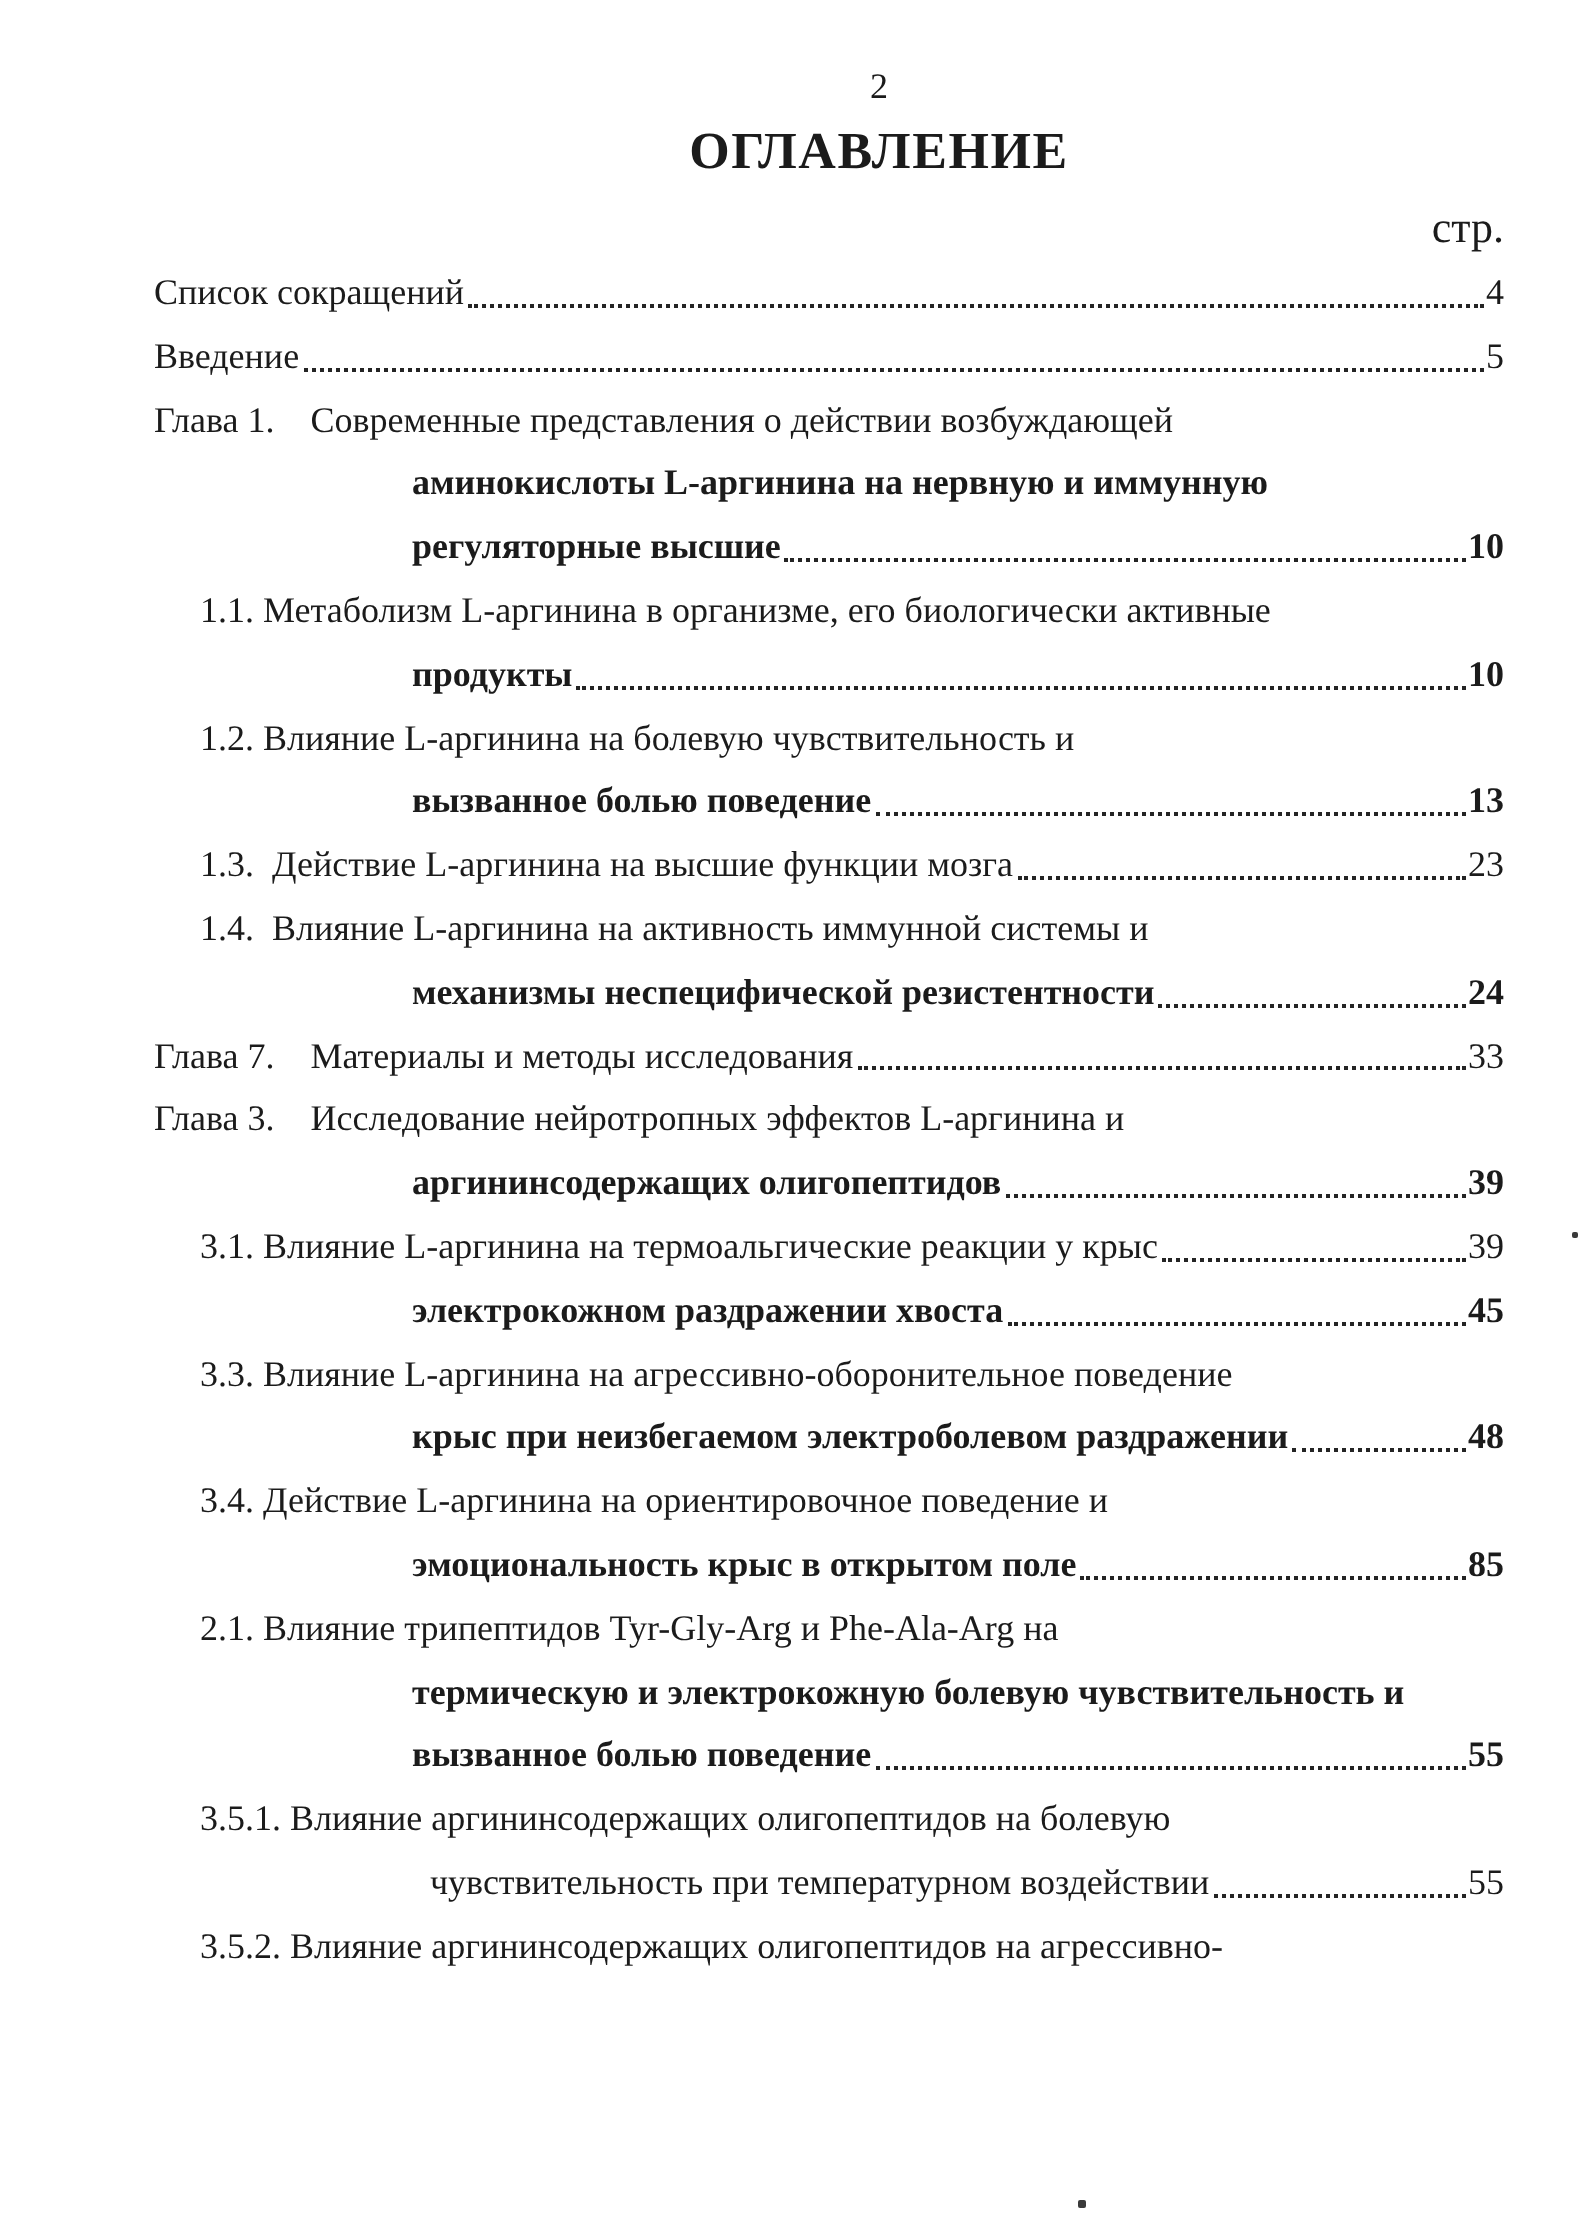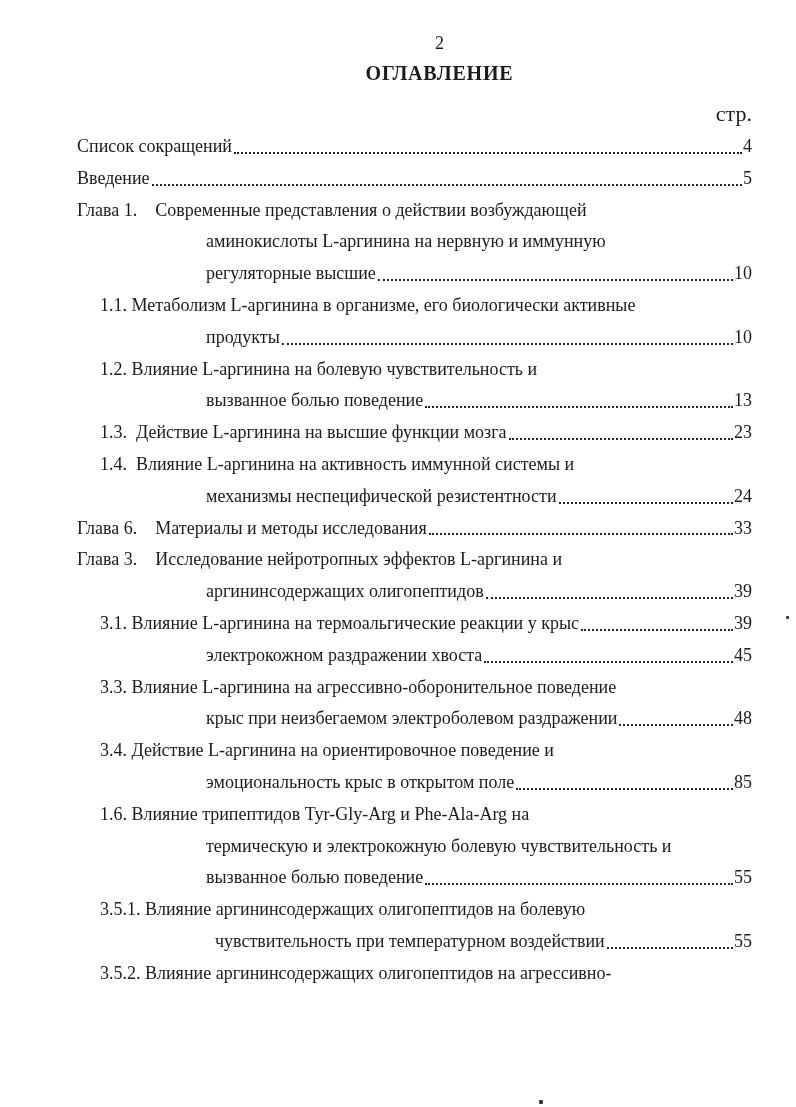--- a/index.html
+++ b/index.html
@@ -18,21 +18,21 @@
     top: 34px; left: 127px; width: 625px;
     text-align: center;
     font-size: 18px;
     line-height: 1.1;
   }
   .doc-title {
     position: absolute;
     top: 62px; left: 127px; width: 625px;
     margin: 0;
     text-align: center;
-    font-size: 20px;
+    font-size: 26px;
     font-weight: bold;
     letter-spacing: 0.8px;
     line-height: 1.1;
   }
   .page-col-label {
     position: absolute;
     top: 102px; left: 127px; width: 625px;
     text-align: right;
     font-size: 22px;
     line-height: 1.1;
@@ -45,21 +45,21 @@
   .row {
     display: flex;
     align-items: baseline;
     height: 31.8px;
     font-size: 18px;
     line-height: 31.8px;
   }
   .row .txt { white-space: pre; }
   .row.l0 { padding-left: 77px; }
   .row.l1 { padding-left: 100px; }
-  .row.l2 { padding-left: 206px; }
+  .row.l2 { padding-left: 206px; font-weight: bold; }
   .row.l3 { padding-left: 215px; }
   .leader {
     flex: 1 1 auto;
     min-width: 12px;
     align-self: flex-end;
     margin: 0 1px 9px 2px;
     border-bottom: 2px dotted #242424;
   }
   .pg { white-space: pre; }
   .speck {
@@ -123,21 +123,21 @@
       </div>
       <div class="row l1">
         <span class="txt">1.4.  Влияние L-аргинина на активность иммунной системы и</span>
       </div>
       <div class="row l2">
         <span class="txt">механизмы неспецифической резистентности</span>
         <span class="leader"></span>
         <span class="pg">24</span>
       </div>
       <div class="row l0">
-        <span class="txt">Глава 6.    Материалы и методы исследования</span>
+        <span class="txt">Глава 7.    Материалы и методы исследования</span>
         <span class="leader"></span>
         <span class="pg">33</span>
       </div>
       <div class="row l0">
         <span class="txt">Глава 3.    Исследование нейротропных эффектов L-аргинина и</span>
       </div>
       <div class="row l2">
         <span class="txt">аргининсодержащих олигопептидов</span>
         <span class="leader"></span>
         <span class="pg">39</span>
@@ -162,21 +162,21 @@
       </div>
       <div class="row l1">
         <span class="txt">3.4. Действие L-аргинина на ориентировочное поведение и</span>
       </div>
       <div class="row l2">
         <span class="txt">эмоциональность крыс в открытом поле</span>
         <span class="leader"></span>
         <span class="pg">85</span>
       </div>
       <div class="row l1">
-        <span class="txt">1.6. Влияние трипептидов Tyr-Gly-Arg и Phe-Ala-Arg на</span>
+        <span class="txt">2.1. Влияние трипептидов Tyr-Gly-Arg и Phe-Ala-Arg на</span>
       </div>
       <div class="row l2">
         <span class="txt">термическую и электрокожную болевую чувствительность и</span>
       </div>
       <div class="row l2">
         <span class="txt">вызванное болью поведение</span>
         <span class="leader"></span>
         <span class="pg">55</span>
       </div>
       <div class="row l1">

